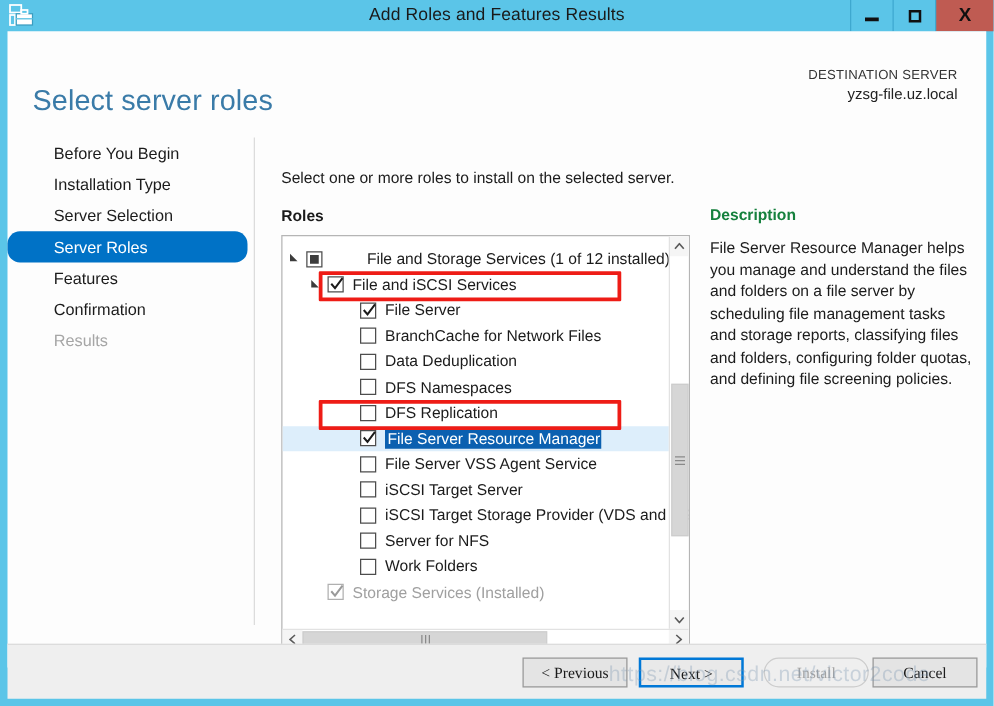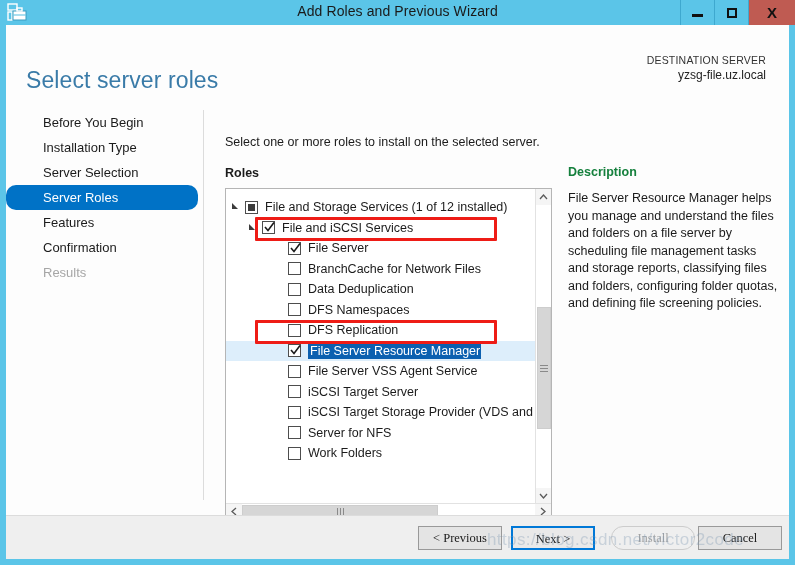--- a/index.html
+++ b/index.html
@@ -233,21 +233,21 @@
   .label {
     margin-left: 7px;
   }
   .label.hl {
     background: #0b60b0;
     color: #ffffff;
     padding: 1px 1px 1px 2px;
   }
 
   
-  .lvl0 { padding-left: 19px; }
+  .lvl0 { padding-left: 19px; justify-content: space-between; }
   .lvl1 { padding-left: 36px; }
   .lvl2 { padding-left: 62px; }
   .tw0 { left: 4px; top: 5px; }
   .tw1 { left: 21px; top: 5px; }
 
   
   .vscroll {
     position: absolute;
     right: 0px; top: 0px;
     width: 16px;
@@ -400,21 +400,21 @@
   <div class="titlebar">
     <div class="title-icon">
       <svg width="20" height="19" viewBox="0 0 20 19">
         <rect x="1" y="1" width="9" height="6" fill="none" stroke="#ffffff" stroke-width="1.4"></rect>
         <rect x="1" y="9" width="4" height="8" fill="none" stroke="#ffffff" stroke-width="1.4"></rect>
         <rect x="6" y="8" width="13" height="9" fill="#ffffff" stroke="#3a9cc0" stroke-width="1"></rect>
         <rect x="10" y="5" width="5" height="3" fill="none" stroke="#ffffff" stroke-width="1.4"></rect>
         <line x1="6" y1="12" x2="19" y2="12" stroke="#6fc9e6" stroke-width="1.2"></line>
       </svg>
     </div>
-    <div class="title-text">Add Roles and Previous Wizard</div>
+    <div class="title-text">Add Roles and Features Results</div>
     <div class="winbtns">
       <div class="winbtn">
         <div class="glyph-min"></div>
       </div>
       <div class="winbtn">
         <div class="glyph-max"></div>
       </div>
       <div class="winbtn close">
         <div class="glyph-close">X</div>
       </div>
@@ -529,20 +529,28 @@
         <div class="row lvl2">
           <span class="cb"></span>
           <span class="label">Server for NFS</span>
         </div>
 
         <div class="row lvl2">
           <span class="cb"></span>
           <span class="label">Work Folders</span>
         </div>
 
+        <div class="row lvl1 disabled">
+          <span class="cb disabled">
+            <svg class="tick" viewBox="0 0 11 13">
+                <path d="M1 6 L4 9.5 L10 1.5" fill="none" stroke="#9a9a9a" stroke-width="1.6"></path>
+              </svg>
+          </span>
+          <span class="label">Storage Services (Installed)</span>
+        </div>
 
       </div>
 
       <div class="vscroll">
         <div class="sb-arrow">
           <svg width="9" height="6" viewBox="0 0 9 6">
               <path d="M1 5 L4.5 1 L8 5" fill="none" stroke="#5a5a5a" stroke-width="1.3"></path>
             </svg>
         </div>
         <div class="v-thumb">

